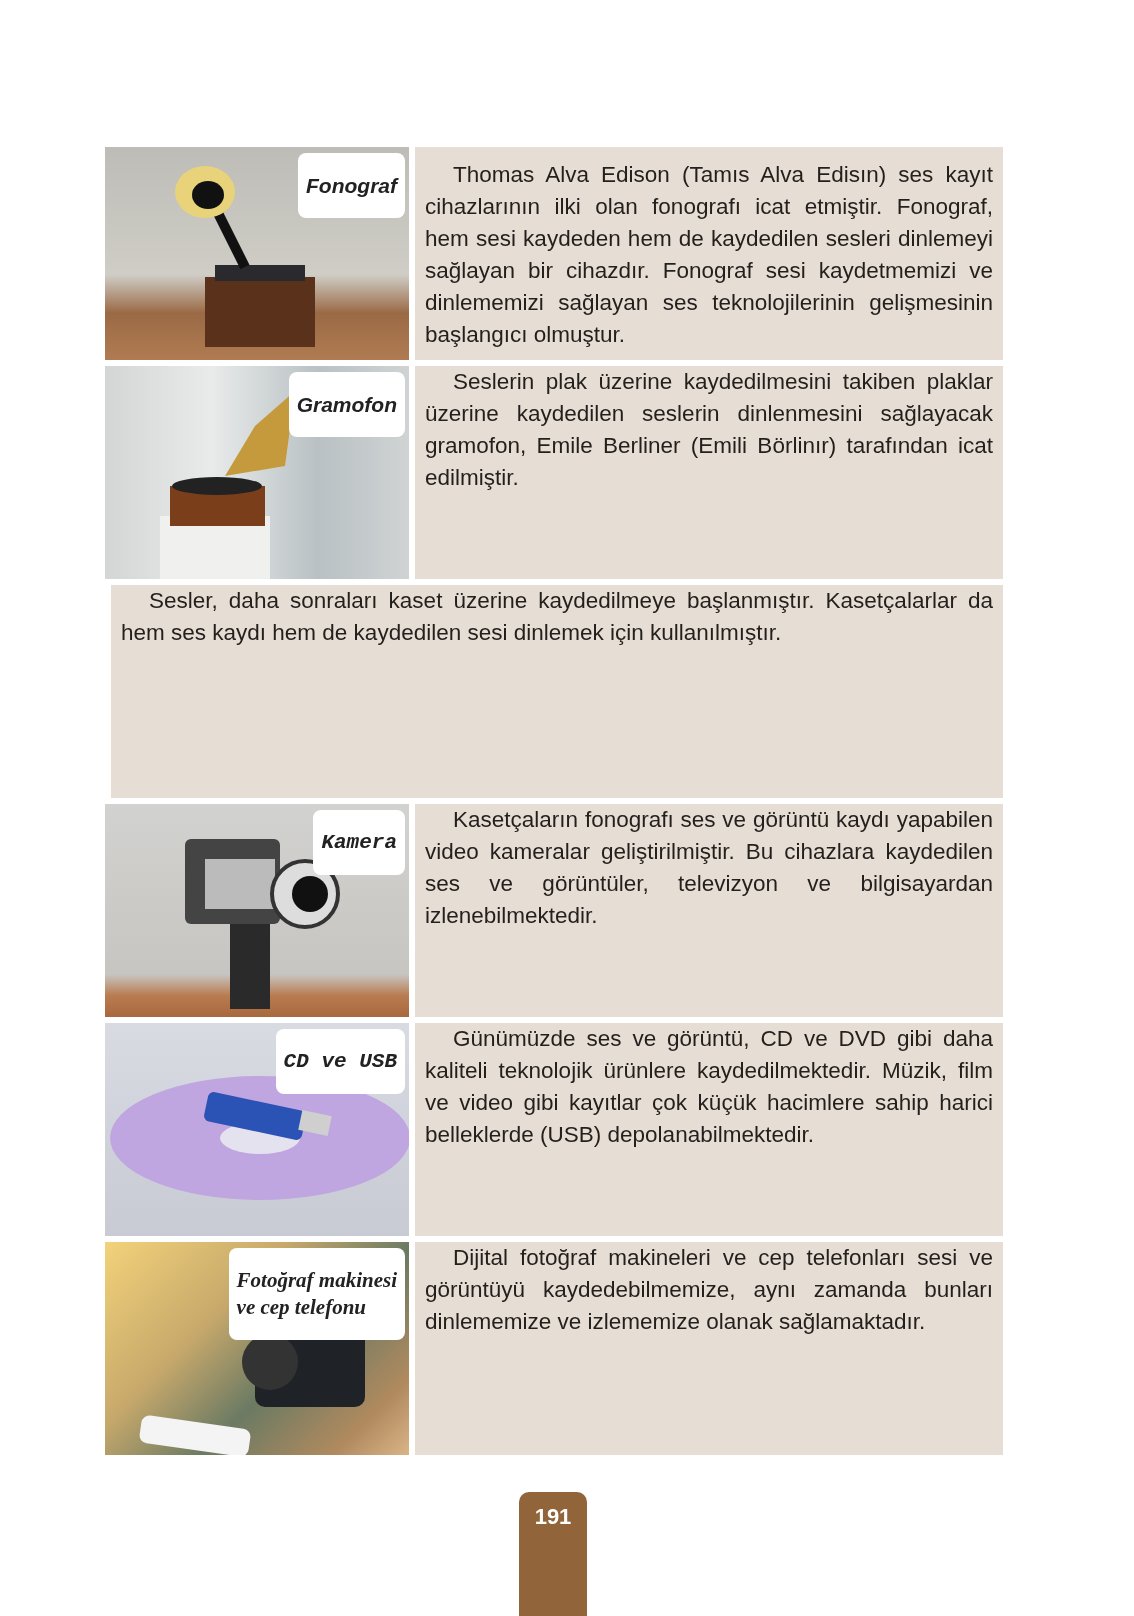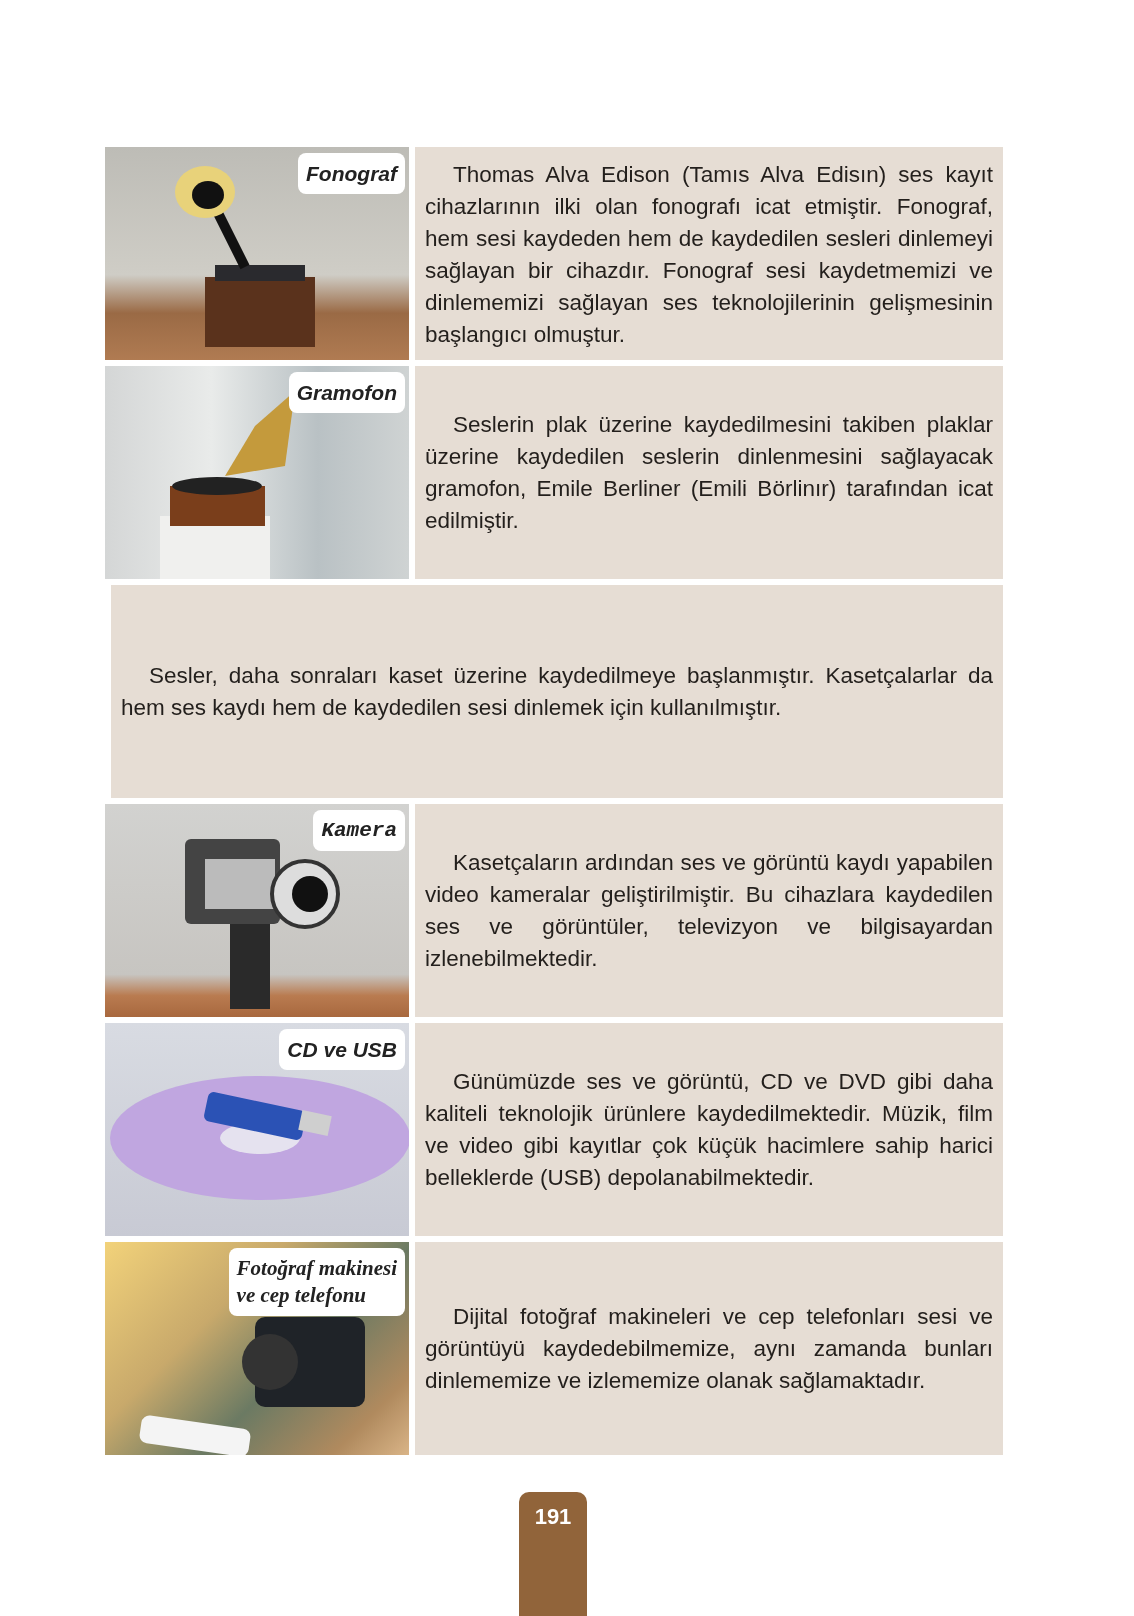--- a/index.html
+++ b/index.html
@@ -7,42 +7,42 @@
     width: 1134px; height: 1616px; background: #ffffff; position: relative;
     font-family: "Liberation Sans", sans-serif; overflow: hidden;
   }
   .rows { position: absolute; left: 105px; top: 147px; width: 898px; }
   .row { display: flex; height: 213px; margin-bottom: 6px; }
   .img {
     width: 304px; height: 100%; position: relative; overflow: hidden; flex: none;
   }
   .label {
     position: absolute; top: 6px; right: 4px; background: #fff; border-radius: 8px;
-    padding: 7px 8px; font-weight: bold; font-style: italic; font-size: 21px; color: #222;
+    padding: 19px 8px; font-weight: bold; font-style: italic; font-size: 21px; color: #222;
     line-height: 27px; white-space: pre-line;
   }
   .text {
-    margin-left: 6px; flex: 1; background: #e6ddd4; display: flex; align-items: center;
+    margin-left: 6px; flex: 1; background: #e6ddd4; display: flex; align-items: flex-start;
     padding: 0 10px 0 10px; box-sizing: border-box;
   }
   .text p {
     margin: 0; font-size: 22.5px; line-height: 32px; color: #231f1c; text-align: justify;
     text-indent: 28px;
   }
   .row1 .text { align-items: flex-start; padding-top: 12px; }
   .pagenum {
     position: absolute; left: 519px; top: 1492px; width: 68px; height: 130px;
     background: #91643a; border-radius: 10px 10px 0 0; color: #fff; font-weight: bold;
     font-size: 22px; text-align: center; padding-top: 12px; box-sizing: border-box;
   }
   .bg1 { background: linear-gradient(180deg,#bdbcb6 0%,#cfcdc6 60%,#9a6a45 78%,#b07b52 100%); }
   .bg2 { background: linear-gradient(90deg,#d4d6d6 0%,#e9ebea 35%,#b9c1c4 70%,#cfd3d3 100%); }
   .bg3 { background: linear-gradient(180deg,#9dc9ea 0%,#b6d8f0 100%); }
   .bg4 { background: linear-gradient(180deg,#d2d2d0 0%,#c7c5c1 80%,#b97b50 90%,#a8683e 100%); font-family: Liberation Mono, monospace; }
-  .bg5 { background: linear-gradient(180deg,#d8dbe2 0%,#c8cad4 100%); }
+  .bg5 { background: linear-gradient(180deg,#d8dbe2 0%,#c8cad4 100%); font-family: Liberation Mono, monospace; }
   .bg6 { background: linear-gradient(135deg,#f2d27a 0%,#c8a96b 35%,#6b7a63 60%,#b08a5e 85%,#d9b487 100%); font-family: Liberation Serif, serif; }
   svg { position: absolute; left: 0; top: 0; }
 </style>
 </head>
 <body>
 
 <div class="rows">
 
   <div class="row row1">
     <div class="img bg1">
@@ -86,21 +86,21 @@
       <svg width="304" height="213">
         <rect x="80" y="35" width="95" height="85" rx="6" fill="#444"></rect>
         <rect x="100" y="55" width="70" height="50" fill="#bbb"></rect>
         <circle cx="200" cy="90" r="33" fill="#ddd" stroke="#333" stroke-width="4"></circle>
         <circle cx="205" cy="90" r="18" fill="#111"></circle>
         <rect x="125" y="120" width="40" height="85" fill="#2a2a2a"></rect>
       </svg>
       <div class="label">Kamera</div>
     </div>
     <div class="text">
-        <p>Kasetçaların ardından ses ve görüntü kaydı yapabilen video kameralar geliştirilmiştir. Bu cihazlara kaydedilen ses ve görüntüler, televizyon ve bilgisayardan izlenebilmektedir.</p>
+        <p>Kasetçaların fonografı ses ve görüntü kaydı yapabilen video kameralar geliştirilmiştir. Bu cihazlara kaydedilen ses ve görüntüler, televizyon ve bilgisayardan izlenebilmektedir.</p>
       </div>
   </div>
 
   <div class="row">
     <div class="img bg5">
       <svg width="304" height="213">
         <ellipse cx="155" cy="115" rx="150" ry="62" fill="#c0a6e0"></ellipse>
         <ellipse cx="155" cy="115" rx="40" ry="16" fill="#e5e2ef"></ellipse>
         <rect x="100" y="78" width="100" height="30" rx="6" fill="#2b52b5" transform="rotate(12 150 93)"></rect>
         <rect x="195" y="90" width="30" height="20" fill="#cfcfcf" transform="rotate(12 210 100)"></rect>

